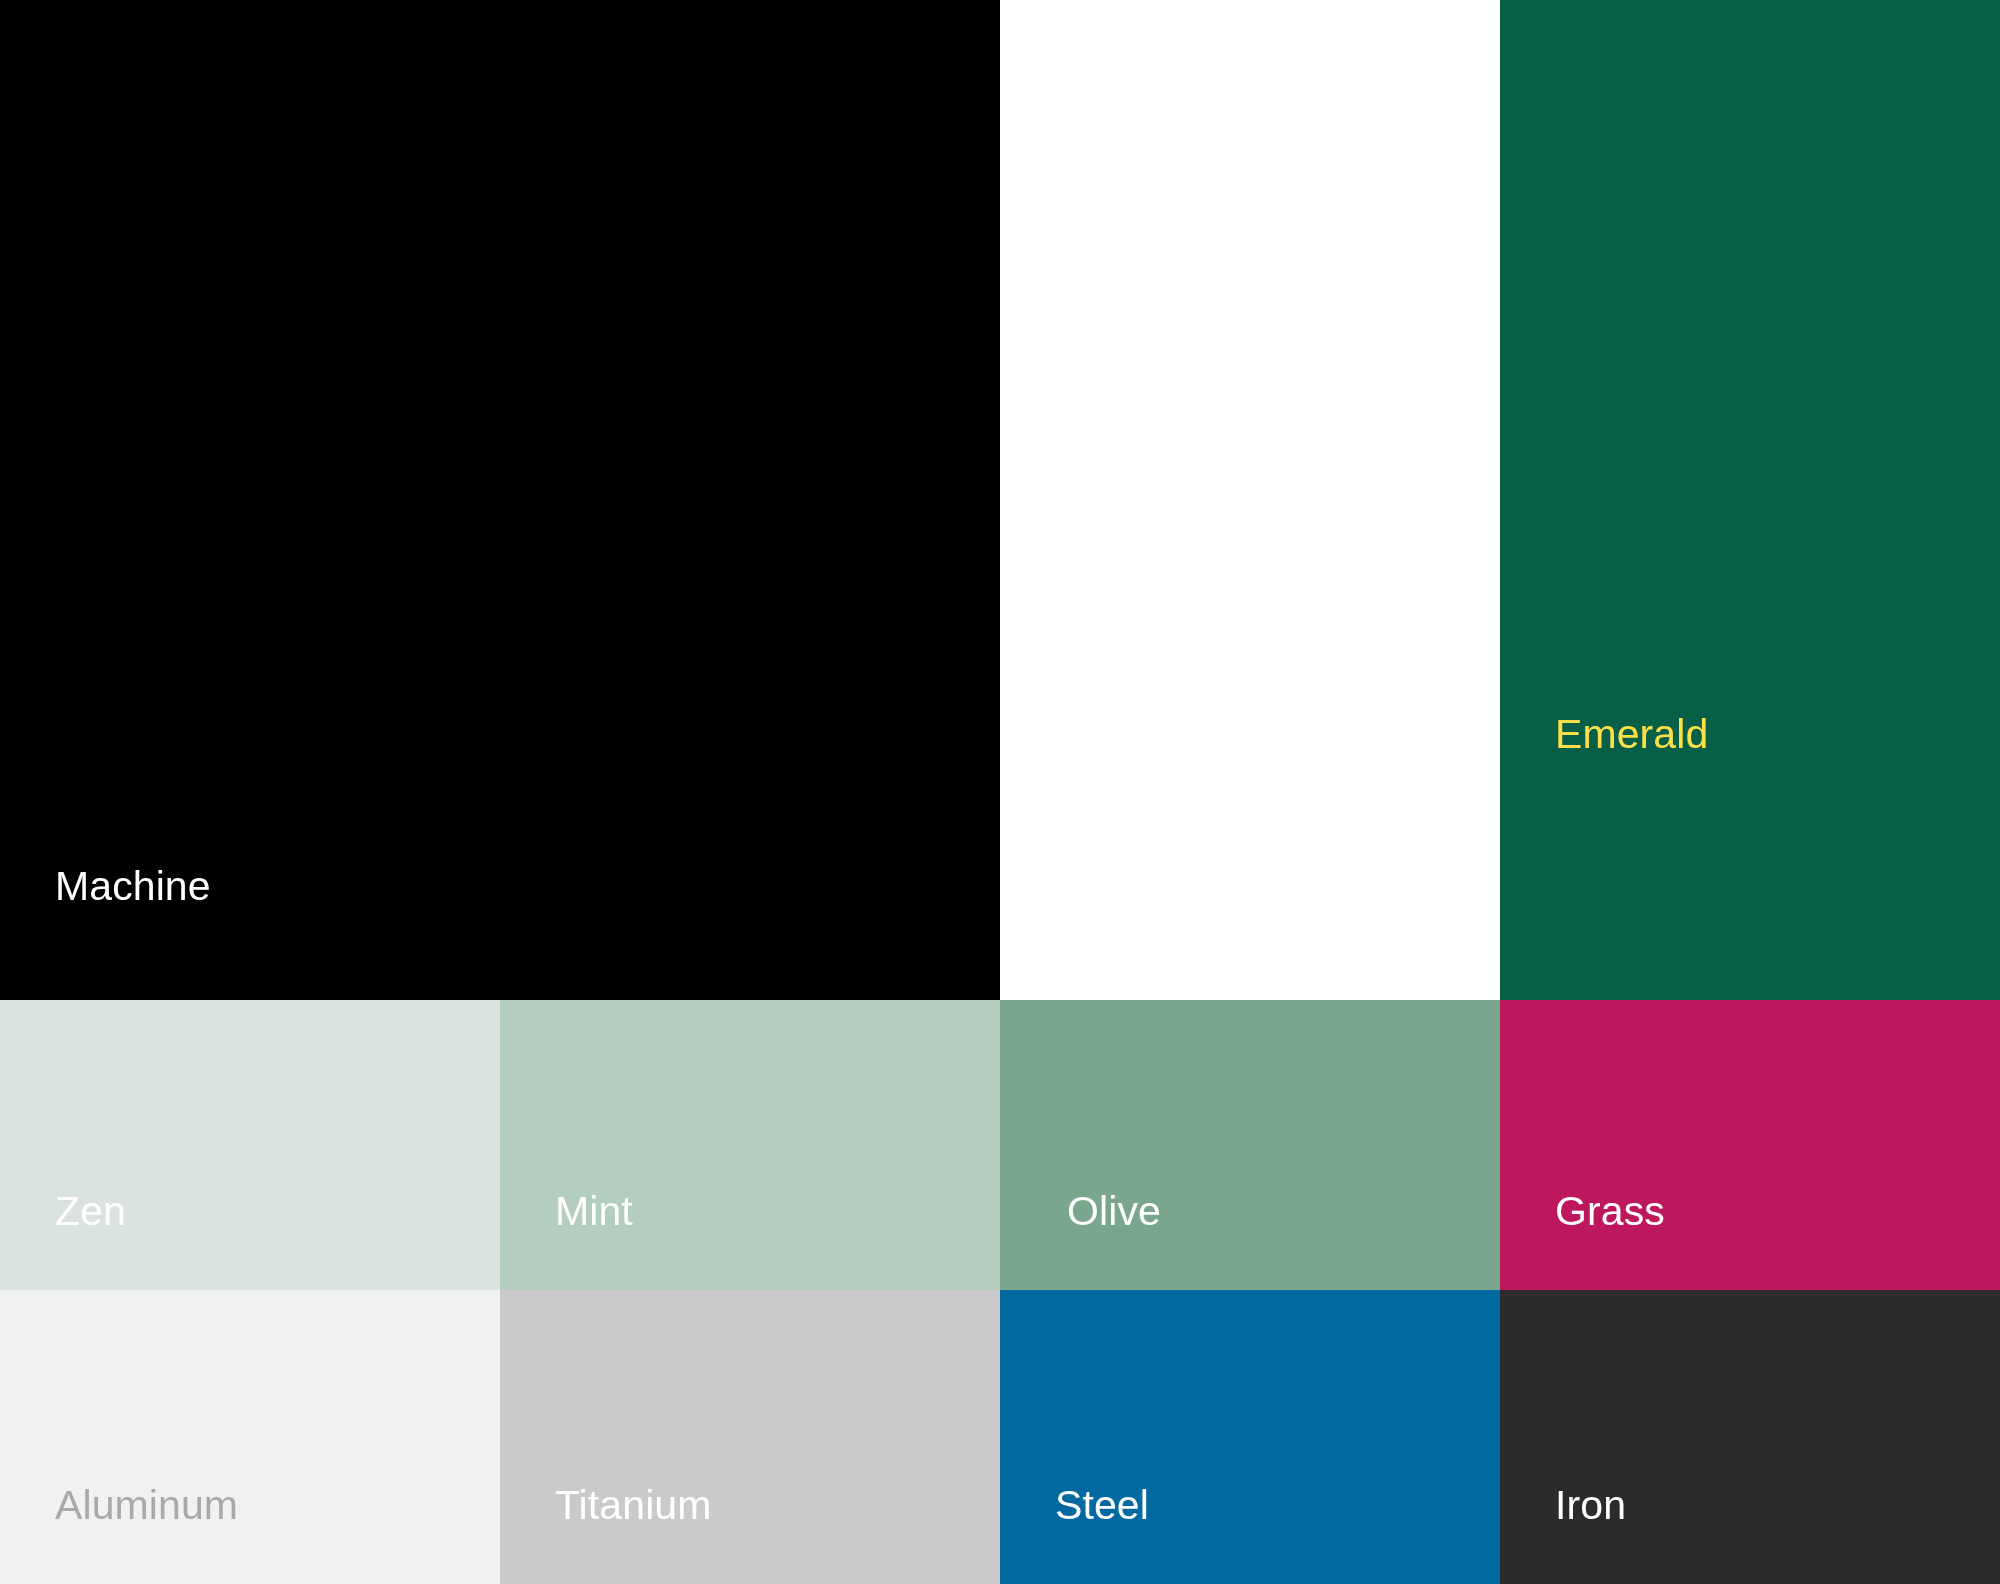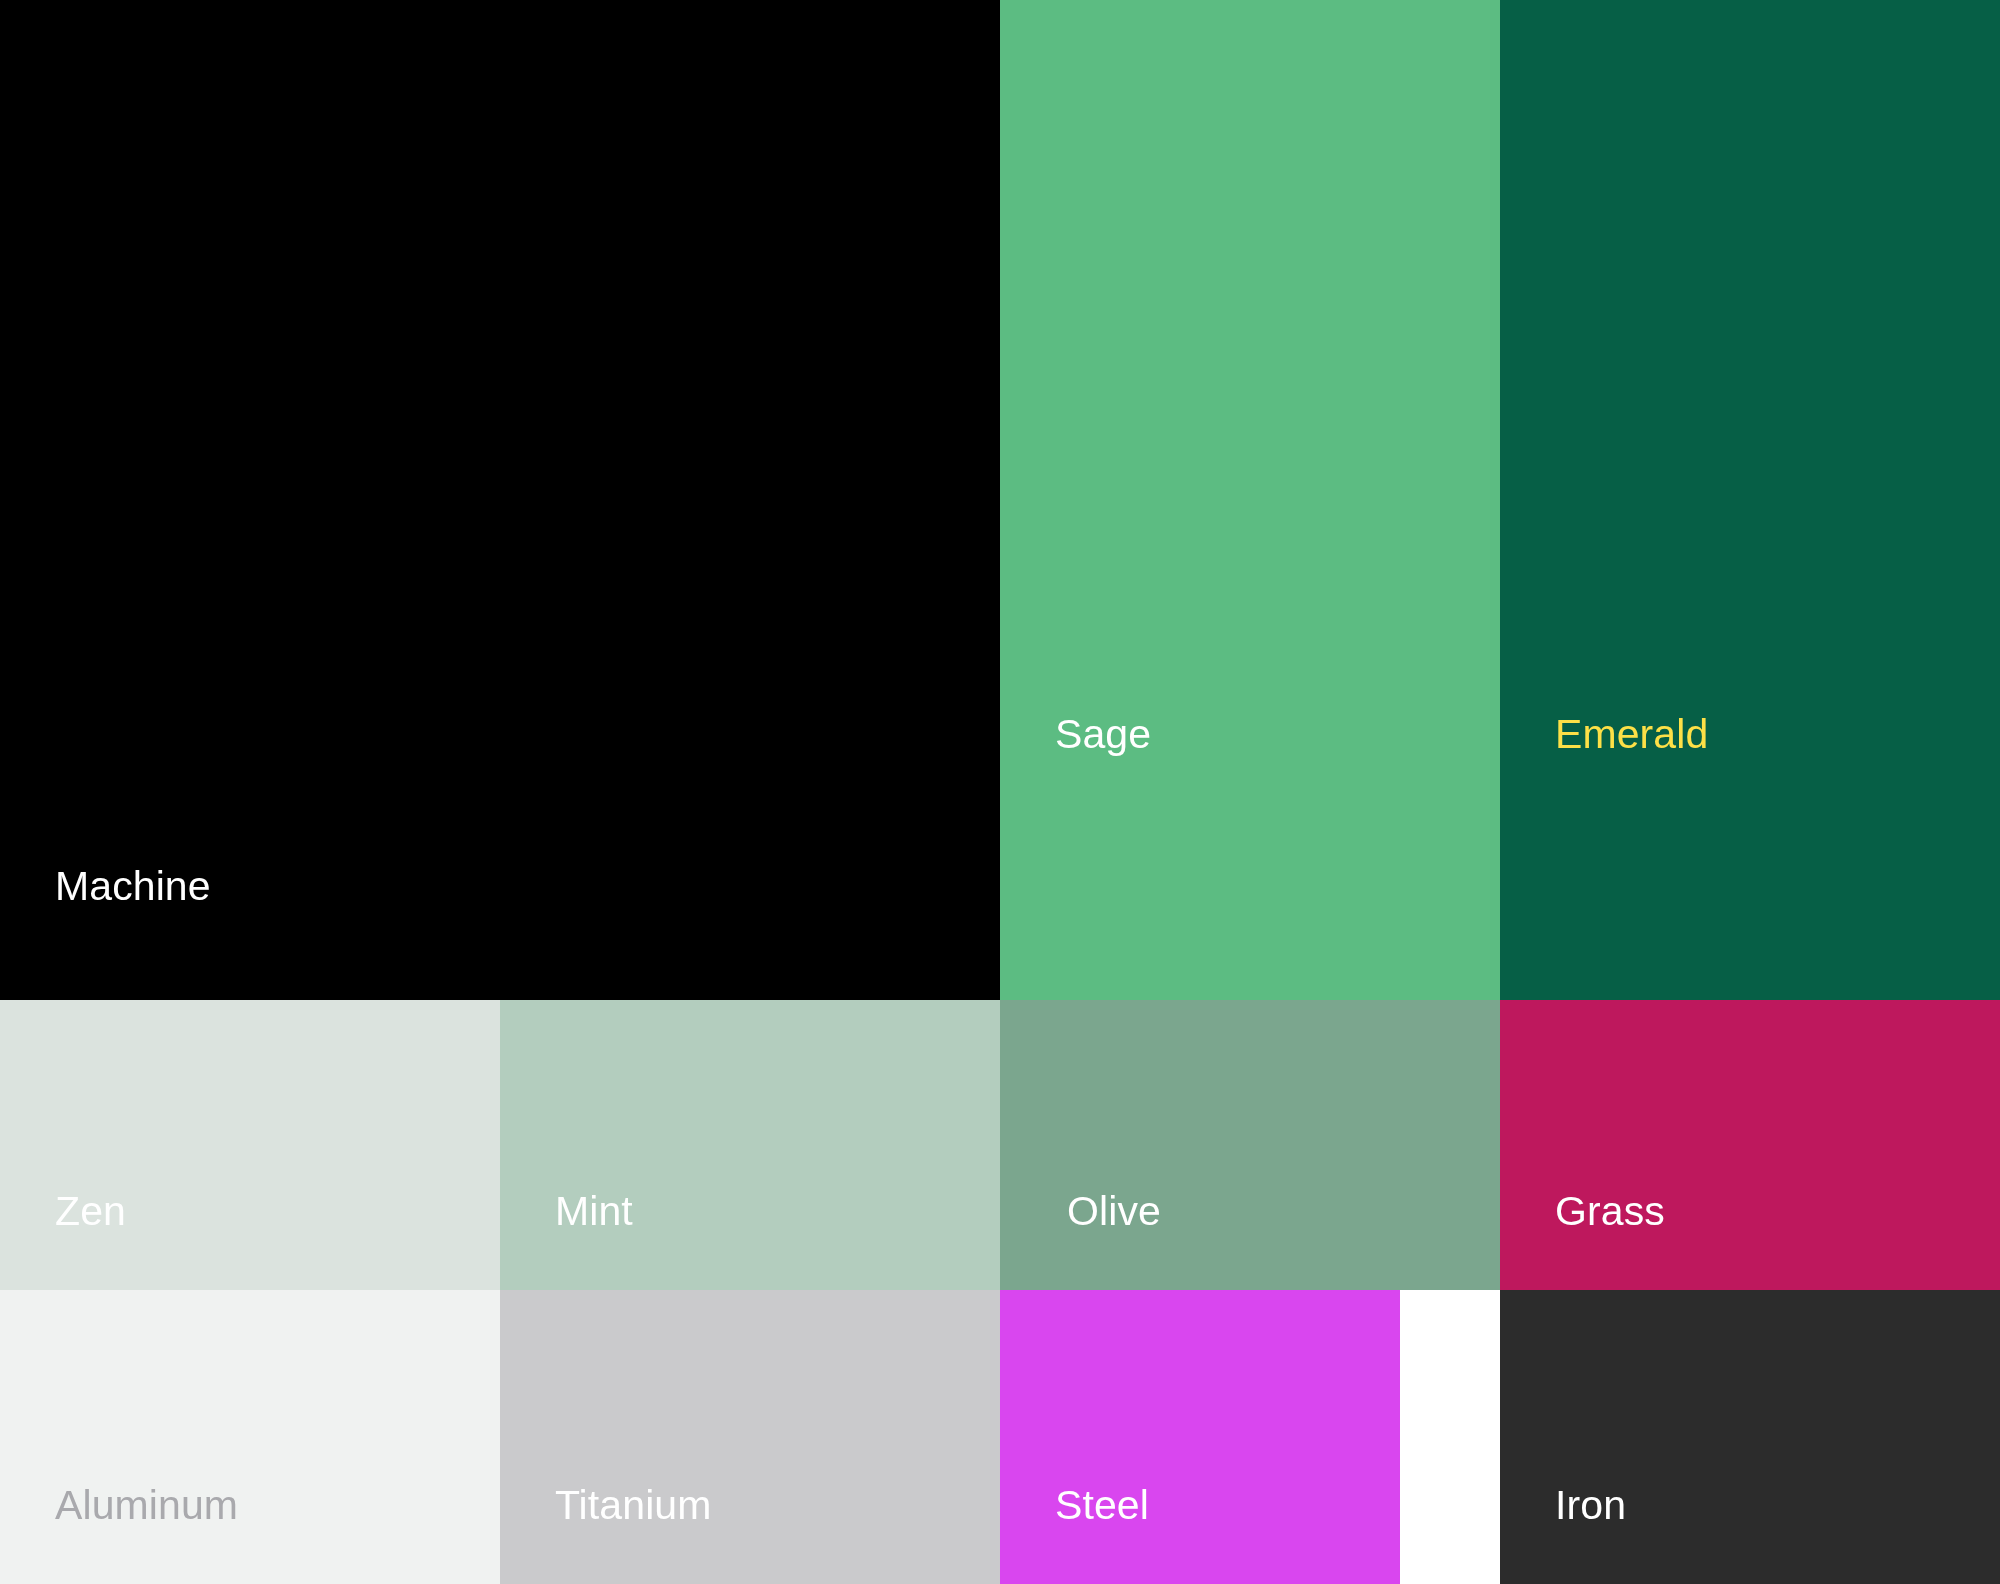--- a/index.html
+++ b/index.html
@@ -43,23 +43,20 @@
   .label-light { color: #ffffff; }
   .label-muted { color: #a9a9ad; }
 </style>
 </head>
 <body>
 
 <div class="palette">
     <div class="swatch row-1" style="left: 0px; top: 0px; width: 1000px; height: 1152px; background: rgb(0, 0, 0);">
       <span class="swatch-label label-light" style="color: rgb(255, 255, 255);">Machine</span>
     </div>
-    <div class="swatch row-1" style="left: 1000px; top: 0px; width: 500px; height: 1000px; background: rgb(92, 188, 130);">
-      <span class="swatch-label label-light" style="color: rgb(255, 255, 255);">Sage</span>
-    </div>
     <div class="swatch row-1" style="left: 1500px; top: 0px; width: 500px; height: 1000px; background: rgb(6, 95, 70);">
       <span class="swatch-label label-light" style="color: #fde047;">Emerald</span>
     </div>
     <div class="swatch row-2" style="left: 0px; top: 1000px; width: 500px; height: 290px; background: rgb(219, 227, 222);">
       <span class="swatch-label label-light" style="color: rgb(255, 255, 255);">Zen</span>
     </div>
     <div class="swatch row-2" style="left: 500px; top: 1000px; width: 500px; height: 290px; background: rgb(179, 205, 190);">
       <span class="swatch-label label-light" style="color: rgb(255, 255, 255);">Mint</span>
     </div>
     <div class="swatch row-2" style="left: 1000px; top: 1000px; width: 500px; height: 290px; background: rgb(123, 166, 142);">
@@ -67,19 +64,19 @@
     </div>
     <div class="swatch row-2" style="left: 1500px; top: 1000px; width: 500px; height: 290px; background: #be185d;">
       <span class="swatch-label label-light" style="color: rgb(255, 255, 255);">Grass</span>
     </div>
     <div class="swatch row-3" style="left: 0px; top: 1290px; width: 500px; height: 294px; background: rgb(240, 242, 241);">
       <span class="swatch-label label-muted" style="color: rgb(169, 169, 173);">Aluminum</span>
     </div>
     <div class="swatch row-3" style="left: 500px; top: 1290px; width: 500px; height: 294px; background: rgb(202, 202, 204);">
       <span class="swatch-label label-light" style="color: rgb(255, 255, 255);">Titanium</span>
     </div>
-    <div class="swatch row-3" style="left: 1000px; top: 1290px; width: 400px; height: 294px; background: #d946ef;">
+    <div class="swatch row-3" style="left: 1000px; top: 1290px; width: 500px; height: 294px; background: #0369a1;">
       <span class="swatch-label label-light" style="color: rgb(255, 255, 255);">Steel</span>
     </div>
     <div class="swatch row-3" style="left: 1500px; top: 1290px; width: 500px; height: 294px; background: rgb(44, 44, 44);">
       <span class="swatch-label label-light" style="color: rgb(255, 255, 255);">Iron</span>
     </div>
   </div>
 
 </body></html>

